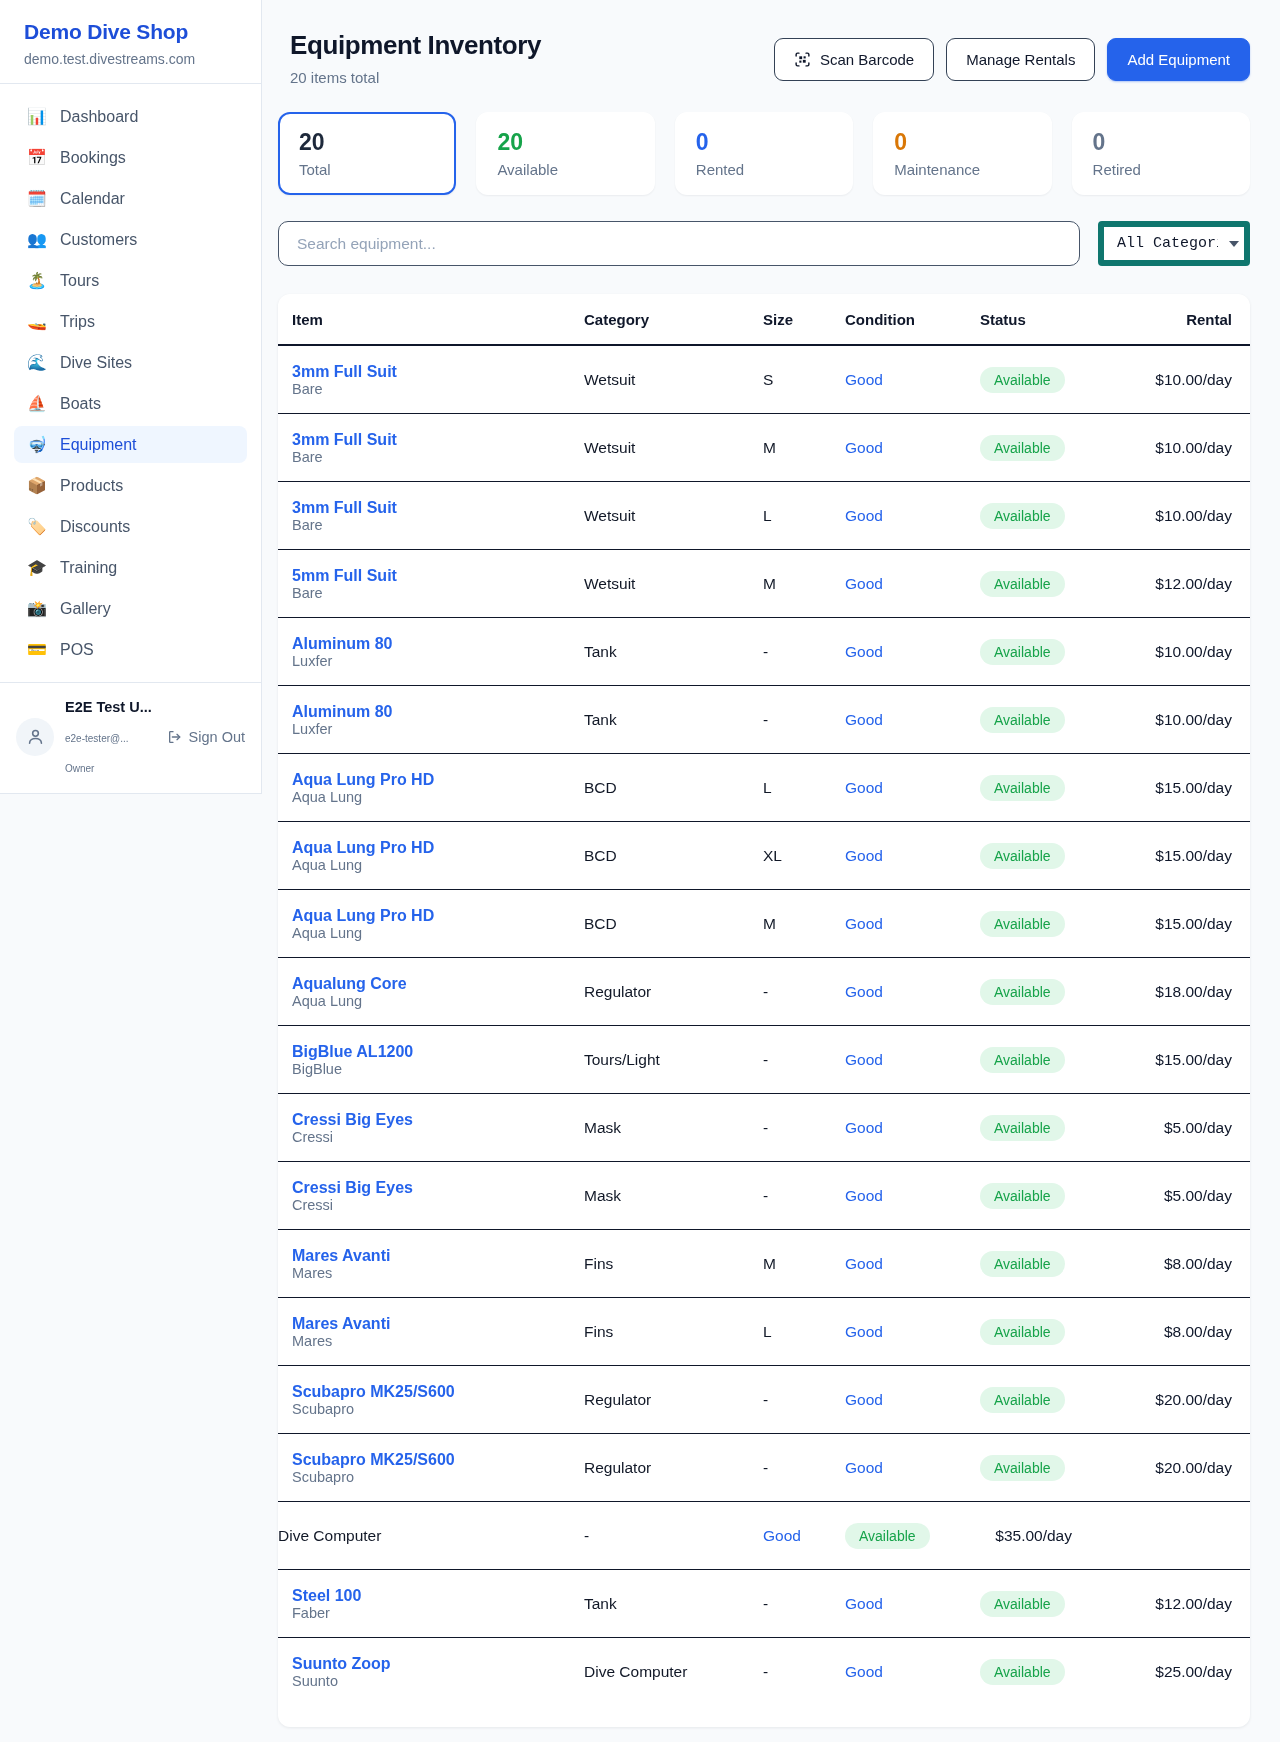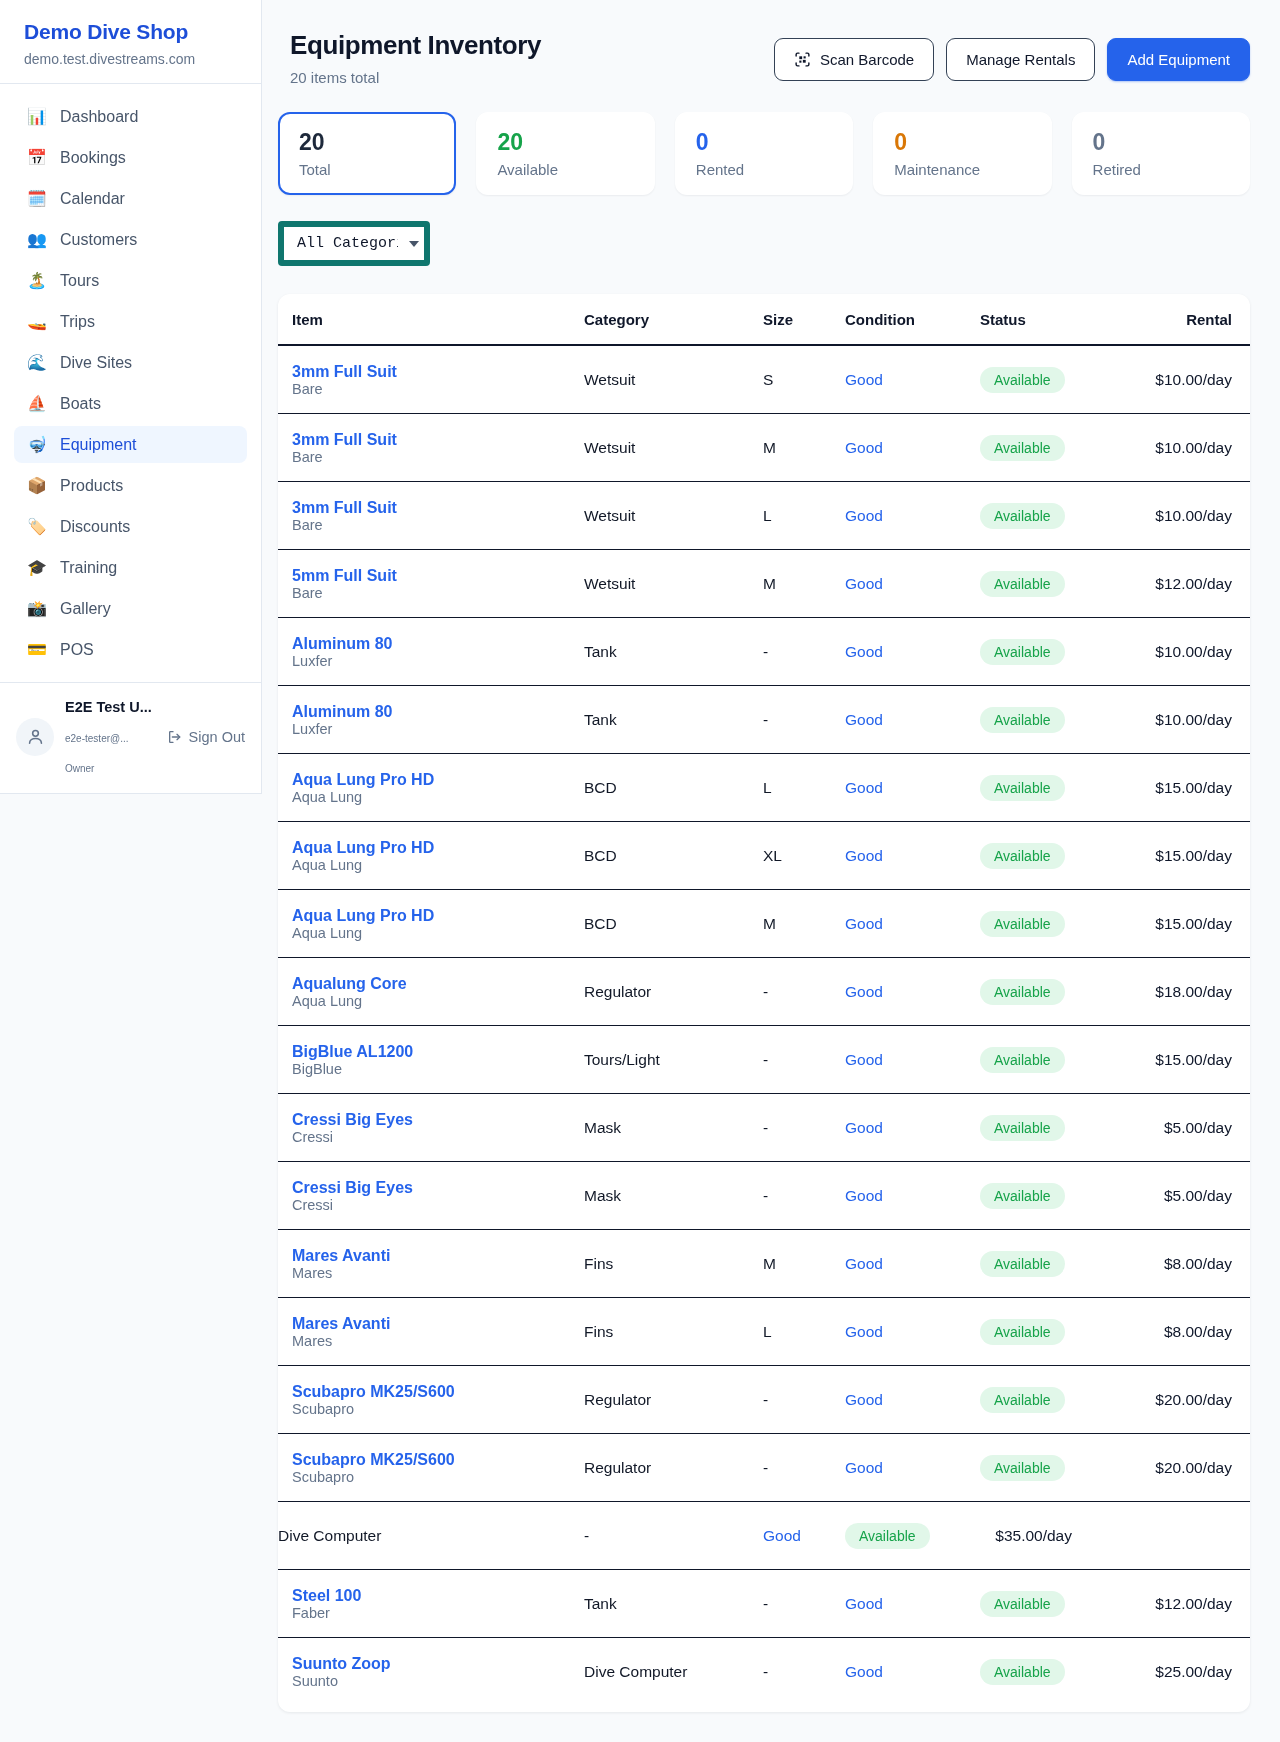--- a/index.html
+++ b/index.html
@@ -76,21 +76,21 @@
     appearance:none; -webkit-appearance:none; cursor:pointer;
   }
   .select-caret {
     position:absolute; right:11px; top:20px; width:0; height:0; pointer-events:none;
     border-left:5px solid transparent; border-right:5px solid transparent; border-top:6px solid #475569;
   }
 
   
   .table-card {
     margin-top:28px; background:#ffffff; border-radius:12px;
-    box-shadow:0 1px 3px rgba(15,23,42,.08); overflow:hidden; padding-bottom:6px;
+    box-shadow:0 1px 3px rgba(15,23,42,.08); overflow:hidden; padding-bottom:21px;
   }
   .thead, .row { display:grid; grid-template-columns:306px 179px 82px 135px 110px 160px; align-items:center; }
   .thead { border-bottom:2px solid #0f172a; min-height:52px; }
   .th { font-size:15px; font-weight:bold; color:#0f172a; }
   .th:first-child { padding-left:14px; }
   .th.right, .cell.right { text-align:right; padding-right:18px; }
   .row { min-height:68px; border-bottom:1px solid #0f172a; }
   .row:last-child { border-bottom:none; }
   .cell { font-size:15.5px; color:#111827; }
   .item-cell { padding:11px 8px 11px 14px; }
@@ -263,20 +263,21 @@
     <div class="stat-label">Maintenance</div>
   </div>
 
   <div class="stat-card">
     <div class="stat-value" style="color: rgb(100, 116, 139);">0</div>
     <div class="stat-label">Retired</div>
   </div>
 </div>
 
   <div class="filter-row">
+    <input class="search-input" type="text" placeholder="Search equipment..." style="">
     <div class="select-wrap">
       <select class="category-select">
         <option>All Categories</option>
       </select>
       <span class="select-caret"></span>
     </div>
   </div>
 
   <div class="table-card">
     <div class="thead">

